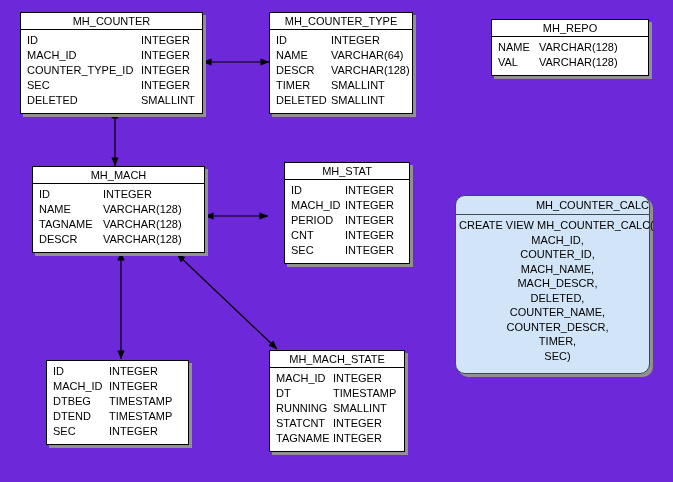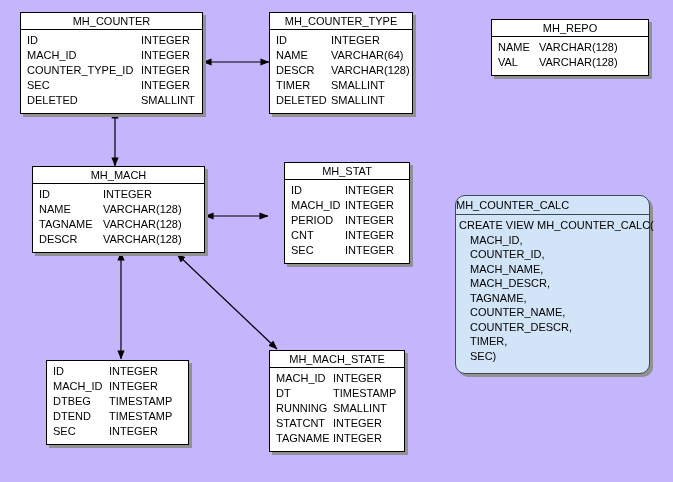--- a/index.html
+++ b/index.html
@@ -1,43 +1,43 @@
 <!DOCTYPE html>
 <html><head>
 <meta charset="utf-8">
 <style>
   html,body{margin:0;padding:0;background:#fff;}
   .canvas{
-    position:relative;width:673px;height:482px;background:#c4b5fd;overflow:hidden;
+    position:relative;width:673px;height:482px;background:#6d28d9;overflow:hidden;
     font-family:"Liberation Sans",sans-serif;font-size:11px;color:#000;
   }
   
   .tbl{
     position:absolute;background:#ffffff;border:1px solid #000;
     box-shadow:3px 3px 0 #919191;
   }
   .tbl .title{
     height:16px;line-height:16px;text-align:center;border-bottom:1px solid #000;
     padding:0 4px;white-space:nowrap;
   }
   .fields{padding:3px 6px 5px 6px;}
   .row{display:grid;grid-template-columns:var(--tc) 1fr;line-height:15px;white-space:nowrap;}
   .row .fname,.row .ftype{display:block;}
   
   .view{
     position:absolute;background:#d2e4f7;border:1.5px solid #3c4a54;border-radius:10px;
     box-shadow:3px 3px 0 #919191;
   }
   .view .title{
-    height:18px;line-height:18px;text-align:left;border-bottom:1px solid #3c4a54;
+    height:18px;line-height:18px;text-align:right;border-bottom:1px solid #3c4a54;
     white-space:nowrap;
   }
   .vbody{padding:3px 4px 4px 3px;}
   .vline{line-height:14.5px;white-space:nowrap;}
-  .vline.ind{padding-left:11px;}
+  .vline.ind{padding-left:11px;text-align:center;}
   
   svg.rel{position:absolute;left:0;top:0;width:673px;height:482px;pointer-events:none;}
   svg.rel line{stroke:#000;stroke-width:1.2;}
 </style>
 </head>
 <body>
 
 <div class="canvas">
 
   <svg class="rel">
@@ -219,21 +219,21 @@
   </div>
 
   <div class="view" style="left:455px;top:195px;width:193px;height:177px">
     <div class="title">MH_COUNTER_CALC</div>
     <div class="vbody">
         <div class="vline">CREATE VIEW MH_COUNTER_CALC(</div>
         <div class="vline ind">MACH_ID,</div>
         <div class="vline ind">COUNTER_ID,</div>
         <div class="vline ind">MACH_NAME,</div>
         <div class="vline ind">MACH_DESCR,</div>
-        <div class="vline ind">TAGNAME,</div>
+        <div class="vline ind">DELETED,</div>
         <div class="vline ind">COUNTER_NAME,</div>
         <div class="vline ind">COUNTER_DESCR,</div>
         <div class="vline ind">TIMER,</div>
         <div class="vline ind">SEC)</div>
       </div>
   </div>
 
 </div>
 
 </body></html>

